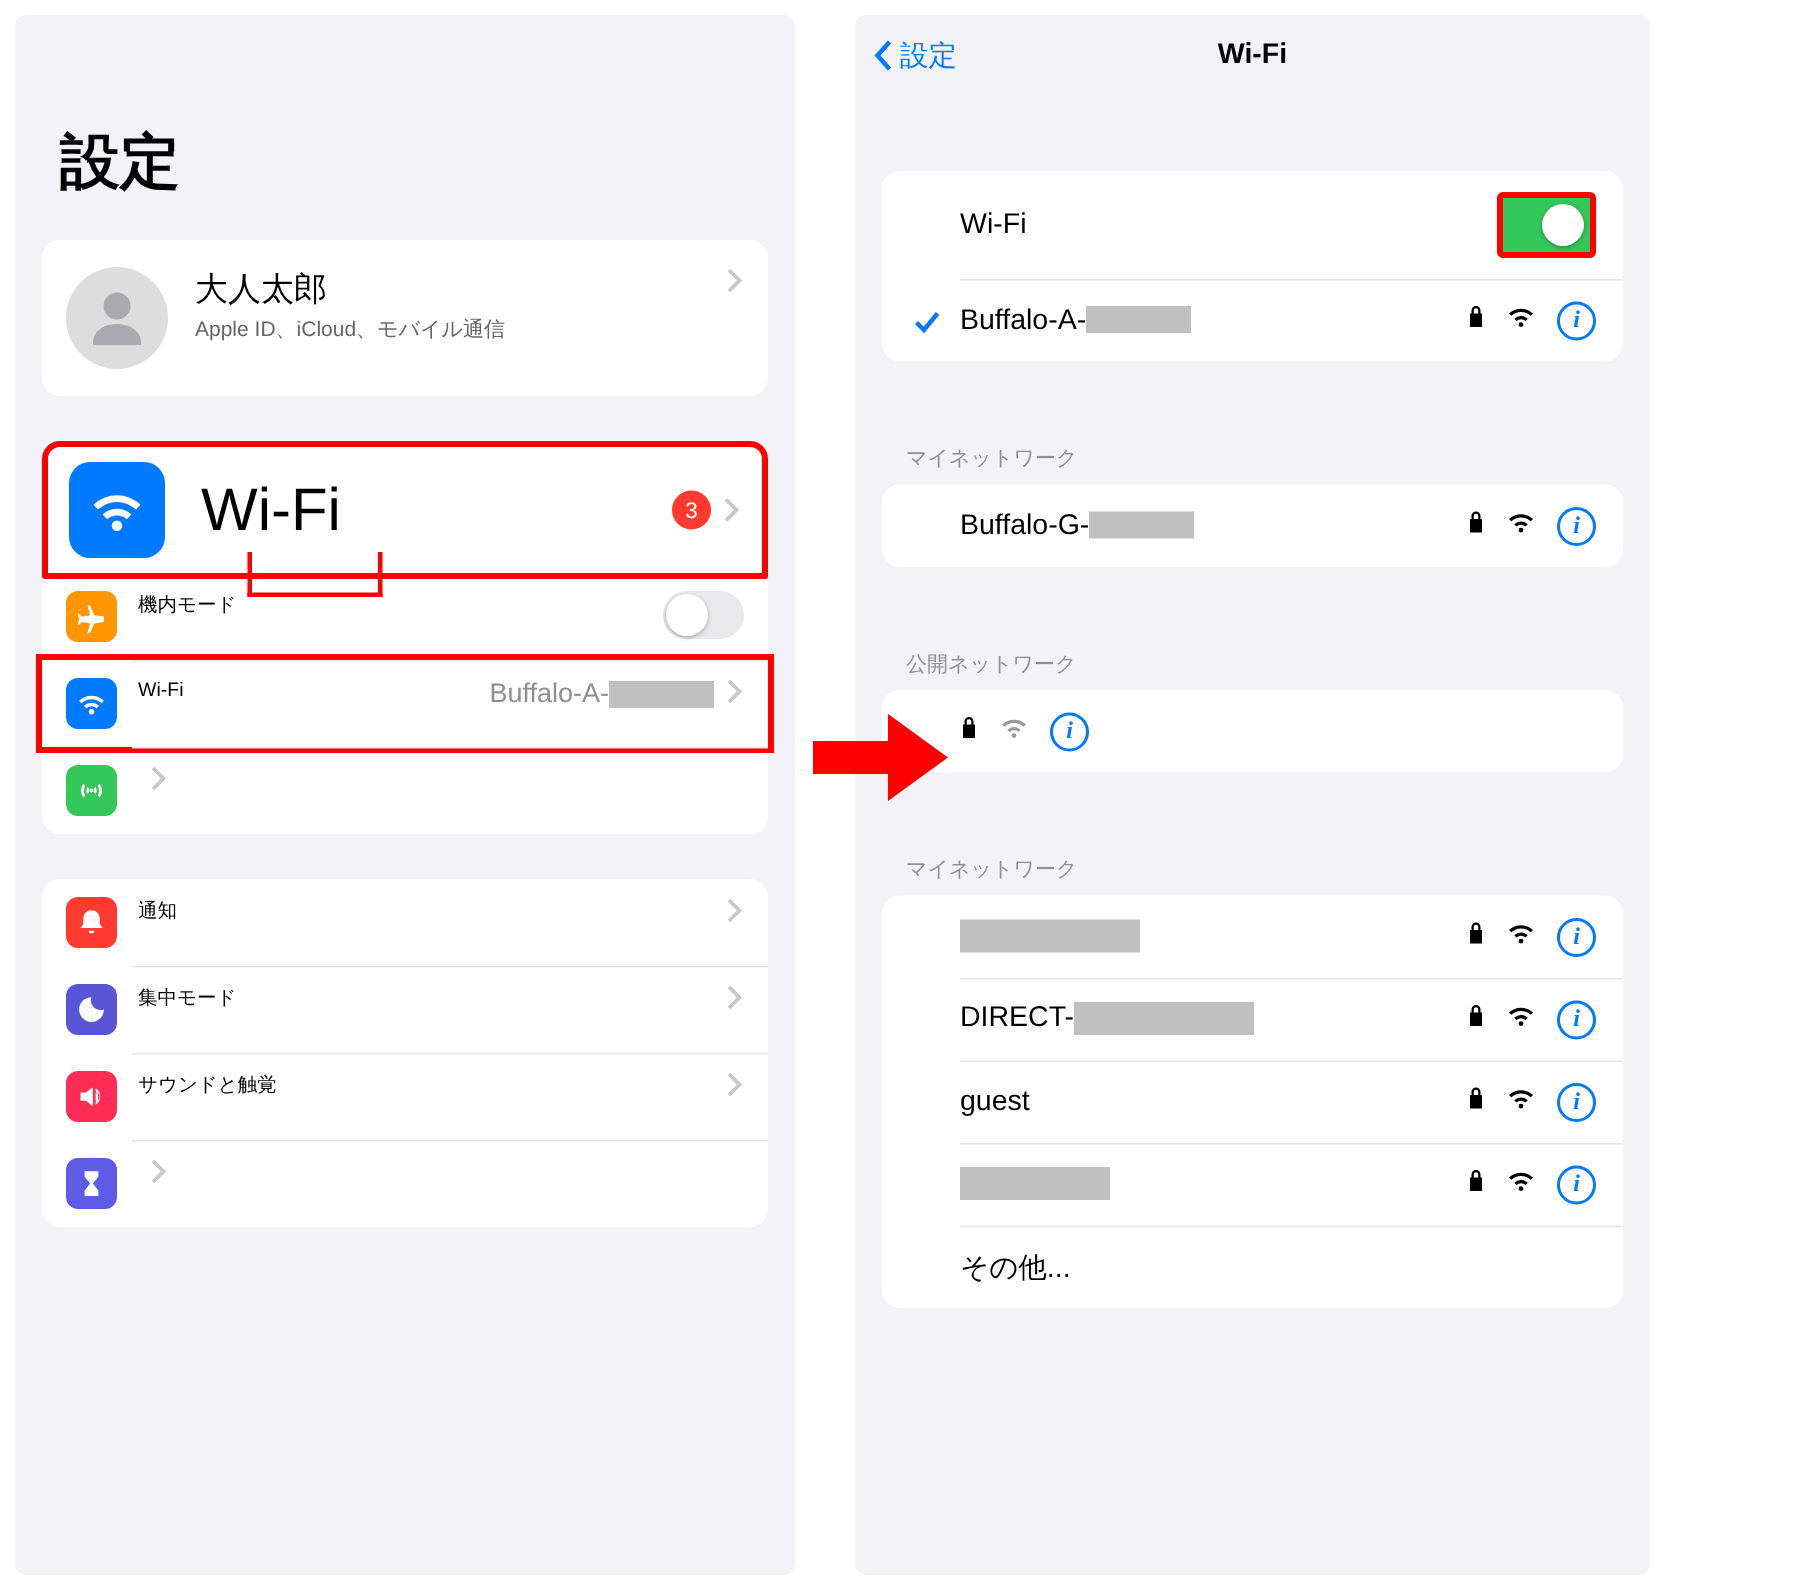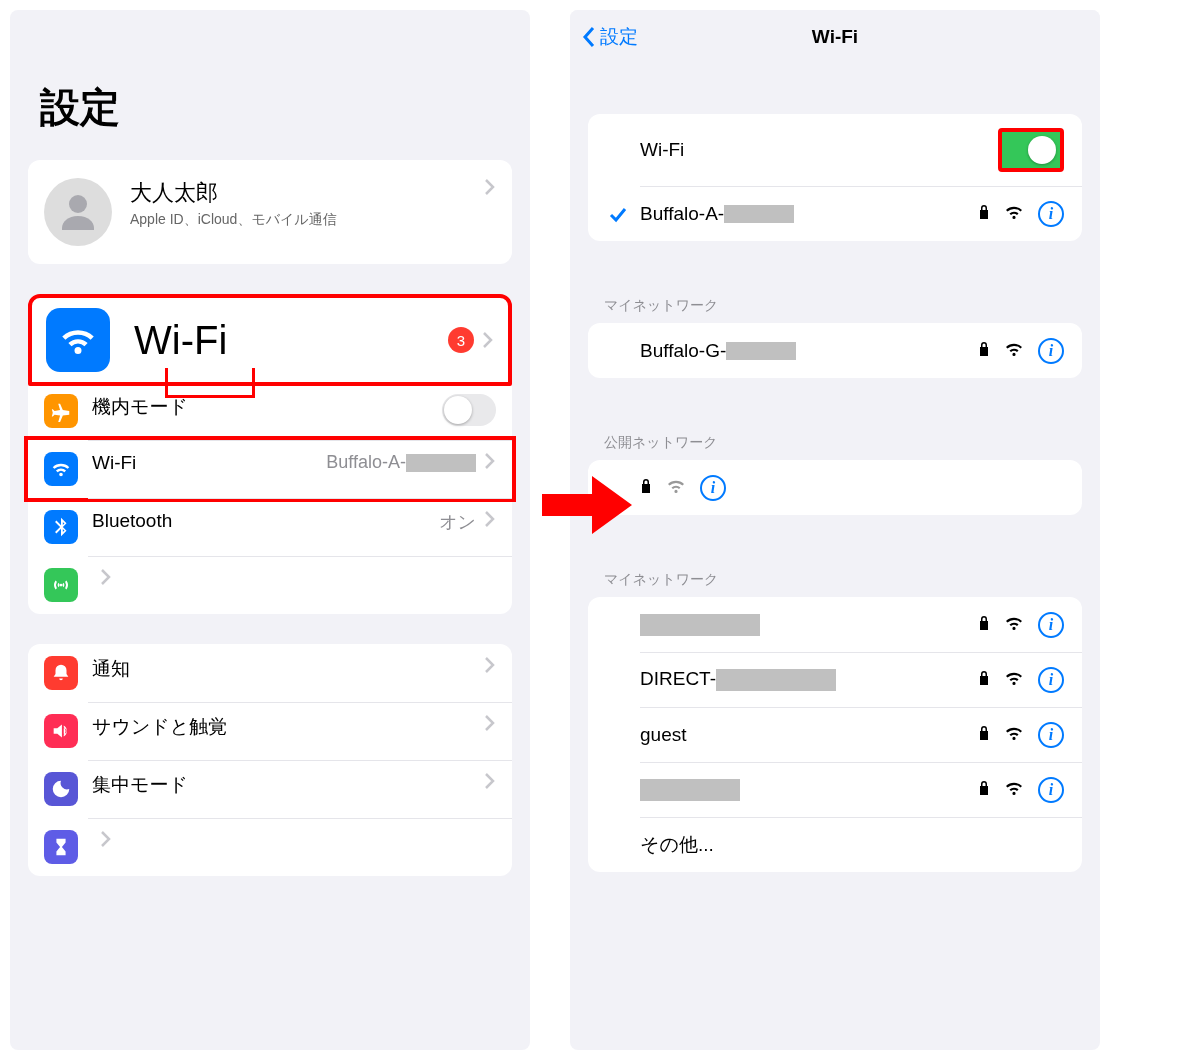--- a/index.html
+++ b/index.html
@@ -21,21 +21,21 @@
 .icon-box { width: 34px; height: 34px; border-radius: 8px; display: flex; align-items: center; justify-content: center; margin-right: 14px; flex-shrink: 0; }
 .icon-box svg { width: 22px; height: 22px; fill: #fff; }
 .ic-orange { background: #ff9500; }
 .ic-blue { background: #007aff; }
 .ic-green { background: #34c759; }
 .ic-green2 { background: #30d158; }
 .ic-red { background: #ff3b30; }
 .ic-pink { background: #ff2d55; }
 .ic-purple { background: #5856d6; }
 .ic-purple2 { background: #5e5ce6; }
-.row-label { font-size: 19px; flex: 1; }
+.row-label { font-size: 13px; flex: 1; }
 .row-value { font-size: 18px; color: #8e8e93; }
 .chev { width: 12px; height: 18px; margin-left: 8px; }
 .chev svg { width: 12px; height: 18px; stroke: #c7c7cc; stroke-width: 2.5; fill: none; }
 .badge { background: #ff3b30; color: #fff; border-radius: 50%; width: 26px; height: 26px; display: inline-flex; align-items: center; justify-content: center; font-size: 15px; margin-left: 6px; }
 .switch { width: 54px; height: 32px; border-radius: 16px; position: relative; }
 .switch.on { background: #34c759; }
 .switch.off { background: #e9e9eb; }
 .switch .knob { position: absolute; top: 2px; width: 28px; height: 28px; border-radius: 50%; background: #fff; box-shadow: 0 1px 3px rgba(0,0,0,0.3); }
 .switch.on .knob { right: 2px; }
 .switch.off .knob { left: 2px; }
@@ -124,32 +124,20 @@
               <path d="M12 20a2 2 0 100-4 2 2 0 000 4zm-5.5-6.3a8 8 0 0111 0l-1.8 1.8a5.5 5.5 0 00-7.4 0zM3 10a13 13 0 0118 0l-1.8 1.8a10.5 10.5 0 00-14.4 0z"></path>
             </svg>
       </div>
       <span class="row-label">Wi-Fi</span>
       <span class="row-value"><span>Buffalo-A-</span><span class="redact"></span></span>
       <span class="chev"><svg viewBox="0 0 12 18">
               <polyline points="2,2 9,9 2,16"></polyline>
             </svg></span>
     </div>
     <div class="row">
-      <div class="icon-box ic-blue">
-        <svg viewBox="0 0 24 24">
-              <path d="M12 2v8L7 5 5.5 6.5 11 12l-5.5 5.5L7 19l5-5v8l6-6-4-4 4-4-6-6zm2 4.8L15.8 8 14 9.8V6.8zm0 10.4v-3l1.8 1.8L14 17.2z"></path>
-            </svg>
-      </div>
-      <span class="row-label">Bluetooth</span>
-      <span class="row-value">オン</span>
-      <span class="chev"><svg viewBox="0 0 12 18">
-              <polyline points="2,2 9,9 2,16"></polyline>
-            </svg></span>
-    </div>
-    <div class="row">
       <div class="icon-box ic-green">
         <svg viewBox="0 0 24 24">
               <path d="M6 7a9 9 0 000 10l1.5-1.5a7 7 0 010-7zm12 0l-1.5 1.5a7 7 0 010 7L18 17a9 9 0 000-10zM9 9.5a5 5 0 000 5l1.3-1.3a3 3 0 010-2.4zm6 0l-1.3 1.3a3 3 0 010 2.4L15 14.5a5 5 0 000-5zM12 10.5a1.5 1.5 0 100 3 1.5 1.5 0 000-3z"></path>
             </svg>
       </div>
       <span class="chev"><svg viewBox="0 0 12 18">
               <polyline points="2,2 9,9 2,16"></polyline>
             </svg></span>
     </div>
   </div>
@@ -160,37 +148,37 @@
         <svg viewBox="0 0 24 24">
               <path d="M12 3a6 6 0 00-6 6v4l-2 3h16l-2-3V9a6 6 0 00-6-6zm-2 15a2 2 0 004 0z"></path>
             </svg>
       </div>
       <span class="row-label">通知</span>
       <span class="chev"><svg viewBox="0 0 12 18">
               <polyline points="2,2 9,9 2,16"></polyline>
             </svg></span>
     </div>
     <div class="row">
+      <div class="icon-box ic-purple">
+        <svg viewBox="0 0 24 24">
+              <path d="M12 3a9 9 0 109 9 7 7 0 01-9-9z"></path>
+            </svg>
+      </div>
+      <span class="row-label">集中モード</span>
+      <span class="chev"><svg viewBox="0 0 12 18">
+              <polyline points="2,2 9,9 2,16"></polyline>
+            </svg></span>
+    </div>
+    <div class="row">
       <div class="icon-box ic-pink">
         <svg viewBox="0 0 24 24">
               <path d="M4 9v6h4l5 4V5L8 9H4zm11 0a3 3 0 010 6v-6zm0-3v2a5 5 0 010 8v2a7 7 0 000-12z"></path>
             </svg>
       </div>
       <span class="row-label">サウンドと触覚</span>
-      <span class="chev"><svg viewBox="0 0 12 18">
-              <polyline points="2,2 9,9 2,16"></polyline>
-            </svg></span>
-    </div>
-    <div class="row">
-      <div class="icon-box ic-purple">
-        <svg viewBox="0 0 24 24">
-              <path d="M12 3a9 9 0 109 9 7 7 0 01-9-9z"></path>
-            </svg>
-      </div>
-      <span class="row-label">集中モード</span>
       <span class="chev"><svg viewBox="0 0 12 18">
               <polyline points="2,2 9,9 2,16"></polyline>
             </svg></span>
     </div>
     <div class="row">
       <div class="icon-box ic-purple2">
         <svg viewBox="0 0 24 24">
               <path d="M7 3h10v4l-4 5 4 5v4H7v-4l4-5-4-5V3z"></path>
             </svg>
       </div>

